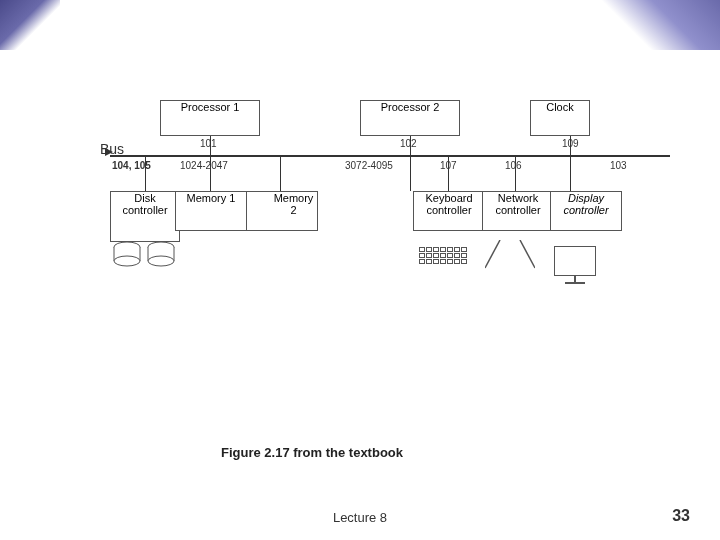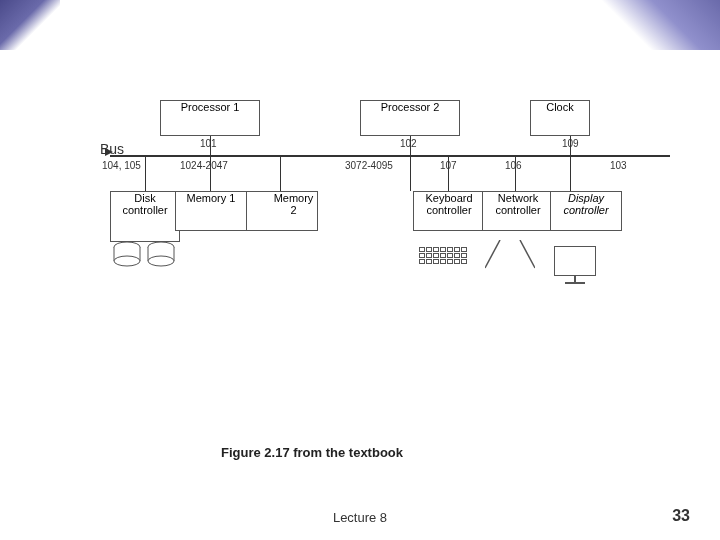--- a/index.html
+++ b/index.html
@@ -195,21 +195,21 @@
 
   <div class="box" style="left:480px; top:40px; width:60px; height:36px;">
     <span>Clock</span>
   </div>
   <div class="v-line" style="left:520px; top:76px; height:20px;"></div>
   <div class="addr-label" style="left:512px; top:78px;">109</div>
 
   <div class="addr-label" style="left:560px; top:100px;">103</div>
   <div class="v-line" style="left:520px; top:96px; height:35px;"></div>
 
-  <div class="addr-label" style="left:52px; top:100px;">104, 105</div>
+  <div class="addr-label" style="left:62px; top:100px;font-weight:bold;">104, 105</div>
 
   <div class="v-line" style="left:95px; top:96px; height:35px;"></div>
 
   <div class="addr-label" style="left:390px; top:100px;">107</div>
 
   <div class="v-line" style="left:398px; top:96px; height:35px;"></div>
 
   <div class="addr-label" style="left:455px; top:100px;">106</div>
 
   <div class="v-line" style="left:465px; top:96px; height:35px;"></div>

